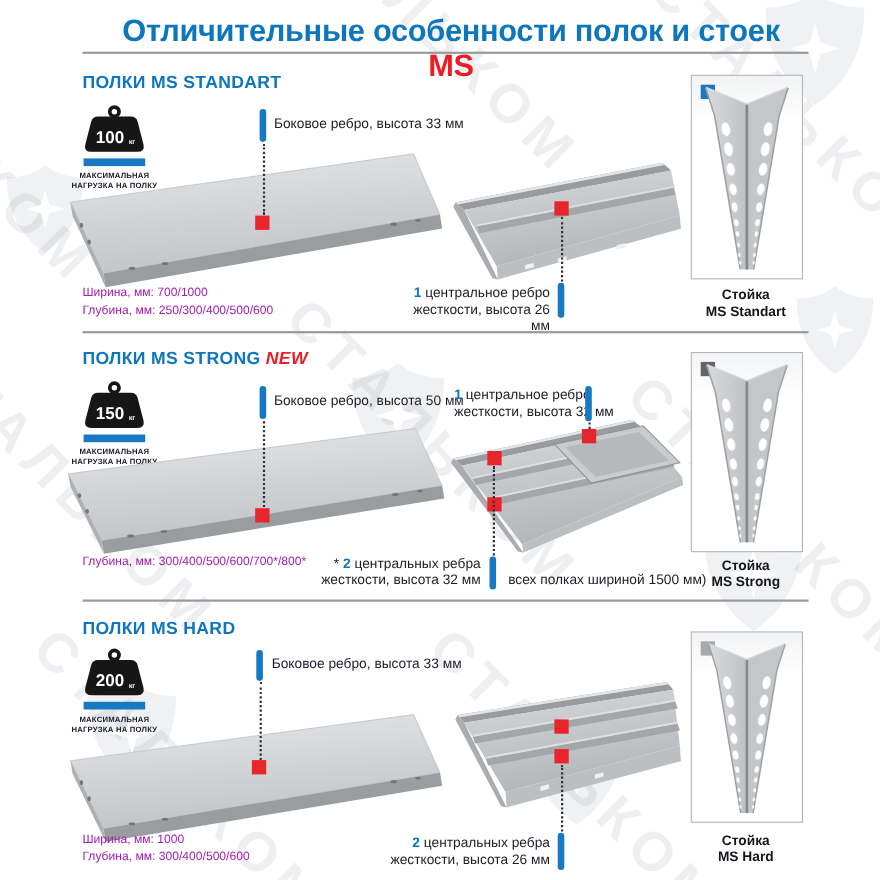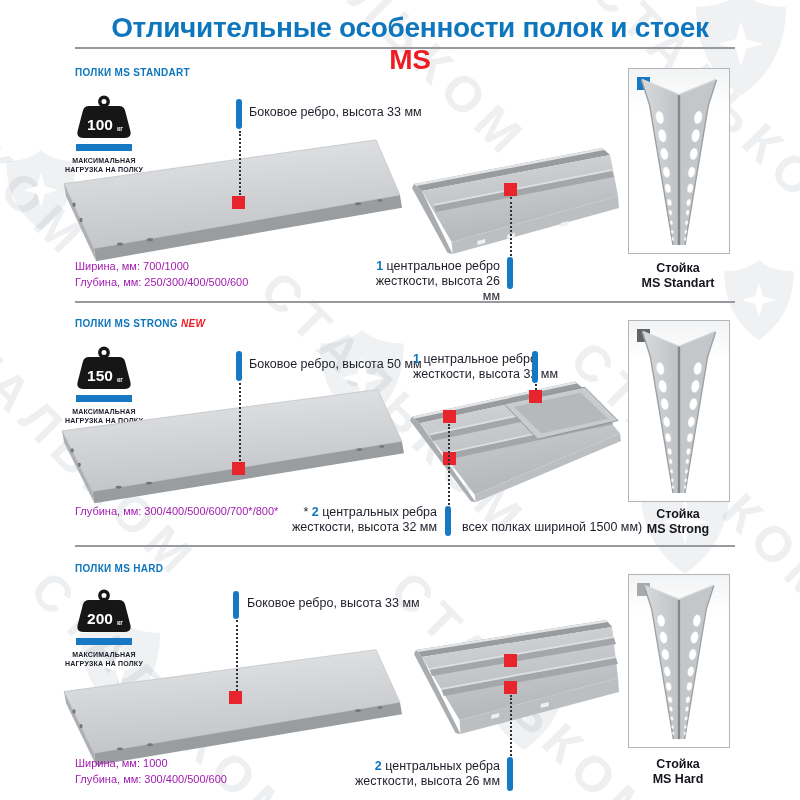--- a/index.html
+++ b/index.html
@@ -9,21 +9,21 @@
   .wm{position:absolute;inset:0;z-index:0;pointer-events:none;}
   .wm-text{position:absolute;font-size:50px;font-weight:bold;letter-spacing:9px;
            color:rgba(150,158,170,0.16);transform:rotate(45deg);transform-origin:0 0;white-space:nowrap;}
   .wm-shield{position:absolute;color:rgba(150,158,170,0.15);}
   
   .content{position:absolute;inset:0;z-index:1;}
   .title{position:absolute;left:90px;top:12px;width:640px;text-align:center;
          font-size:28px;font-weight:bold;color:#0e76bd;letter-spacing:-0.3px;}
   .title .accent{color:#ed1c24;}
   .rule{position:absolute;height:2px;background:#97999c;}
-  .sec-header{position:absolute;font-size:10px;font-weight:bold;color:#0e76bd;letter-spacing:0.3px;}
+  .sec-header{position:absolute;font-size:16px;font-weight:bold;color:#0e76bd;letter-spacing:0.3px;}
   .sec-header .badge{color:#ed1c24;font-style:italic;}
   
   .load{position:absolute;width:56px;text-align:center;}
   .kb{display:block;width:56px;height:46px;}
   .kb-val{fill:#fff;font-size:15.5px;font-weight:bold;text-anchor:middle;font-family:"Liberation Sans",sans-serif;}
   .kb-unit{fill:#f2f2f2;font-size:6.5px;font-weight:bold;text-anchor:middle;font-family:"Liberation Sans",sans-serif;}
   .load .bar{width:56px;height:7px;background:#1779c4;margin-top:3px;}
   .load .cap{width:92px;margin-left:-18px;margin-top:5px;font-size:7px;font-weight:bold;
              color:#20202e;line-height:9px;letter-spacing:0.2px;white-space:nowrap;text-align:center;}
   

